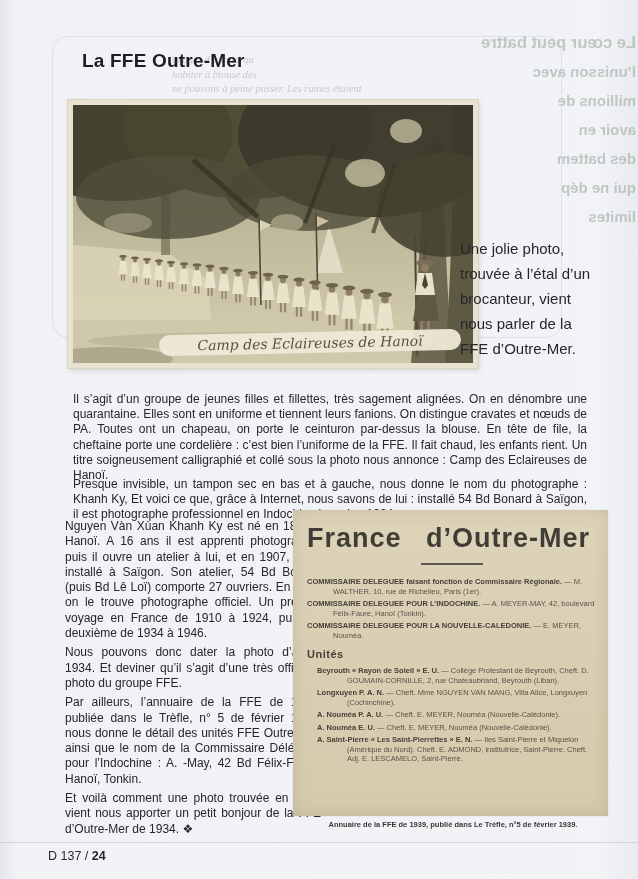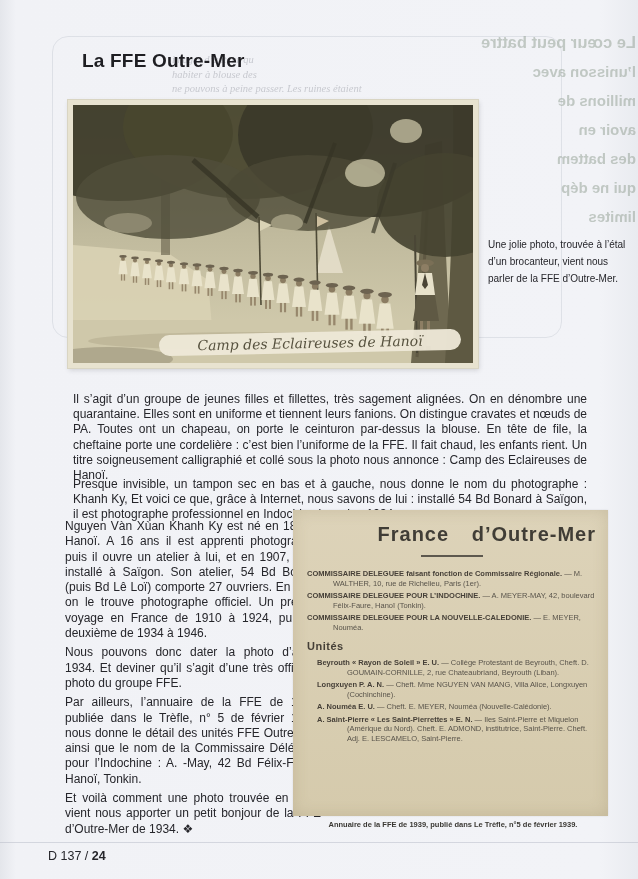--- a/index.html
+++ b/index.html
@@ -24,37 +24,37 @@
   
   .photo{position:absolute;left:68px;top:100px;width:400px;height:258px;
     border:5px solid #e8e3d0;box-shadow:0 0 0 1px #d9d5c3,1px 2px 5px rgba(60,60,70,.20);
     background:#c2bc9f;}
   .photo svg{position:absolute;left:0;top:0;}
   .photo-caption{position:absolute;left:86px;top:227px;width:302px;
     background:rgba(238,233,216,.95);border-radius:12px;padding:3px 0 2px;
     text-align:center;font-family:"DejaVu Serif",serif;font-style:italic;
     font-size:14px;color:#57523f;transform:rotate(-1.2deg);}
   
-  .aside{position:absolute;left:488px;top:236px;width:142px;
-    font-size:10px;line-height:17px;color:#26262b;}
+  .aside{position:absolute;left:460px;top:236px;width:142px;
+    font-size:15px;line-height:25px;color:#26262b;}
   
   .p-full{position:absolute;left:65px;width:514px;margin:8px;
     font-size:12px;line-height:15.2px;text-align:justify;color:#26262b;}
   .p1{top:384px;}
   .p2{top:469px;}
   .leftcol{position:absolute;left:65px;top:519px;width:256px;
     font-size:12px;line-height:15.3px;text-align:justify;color:#26262b;}
   .leftcol p{margin:0 0 4px 0;}
   
   .clipping{position:absolute;left:293px;top:510px;width:315px;height:306px;
     box-sizing:border-box;padding:10px 12px 6px 14px;
     background:linear-gradient(180deg,#ddd3b9,#d5caac);
     box-shadow:inset 0 0 16px rgba(120,105,70,.20),0 0 2px rgba(0,0,0,.10);
     color:#58534a;}
-  .clip-title{margin-top:3px;text-align:right;font-size:20px;font-weight:bold;
+  .clip-title{margin-top:3px;text-align:left;font-size:27px;font-weight:bold;
     letter-spacing:1px;word-spacing:16px;color:#403d36;}
   .clip-rule{width:62px;height:2px;background:#5d584e;margin:9px auto 12px;}
   .comm{font-size:7.5px;line-height:9.5px;margin-bottom:3px;
     padding-left:26px;text-indent:-26px;}
   .unites-h{font-weight:bold;font-size:11px;color:#453f37;
     margin:8px 0 6px;letter-spacing:.5px;}
   .unit{font-size:7.5px;line-height:9.5px;margin-bottom:3px;
     padding-left:40px;text-indent:-30px;}
   .b{font-weight:bold;color:#453f37;}
   .clip-caption{position:absolute;left:293px;top:820px;width:320px;
@@ -217,20 +217,24 @@
 
     <div class="unit">
       <span class="b">Beyrouth « Rayon de Soleil » E. U.</span>
       <span>— Collège Protestant de Beyrouth, Cheft. D. GOUMAIN-CORNILLE, 2, rue Chateaubriand, Beyrouth (Liban).</span>
     </div>
     <div class="unit">
       <span class="b">Longxuyen P. A. N.</span>
       <span>— Cheft. Mme NGUYEN VAN MANG, Villa Alice, Longxuyen (Cochinchine).</span>
     </div>
     <div class="unit">
+      <span class="b">A. Nouméa P. A. U.</span>
+      <span>— Cheft. E. MEYER, Nouméa (Nouvelle-Calédonie).</span>
+    </div>
+    <div class="unit">
       <span class="b">A. Nouméa E. U.</span>
       <span>— Cheft. E. MEYER, Nouméa (Nouvelle-Calédonie).</span>
     </div>
     <div class="unit">
       <span class="b">A. Saint-Pierre « Les Saint-Pierrettes » E. N.</span>
       <span>— Iles Saint-Pierre et Miquelon (Amérique du Nord). Cheft. E. ADMOND, institutrice, Saint-Pierre. Cheft. Adj. E. LESCAMELO, Saint-Pierre.</span>
     </div>
   </div>
 
   <div class="clip-caption">Annuaire de la FFE de 1939, publié dans Le Trèfle, n°5 de février 1939.</div>

